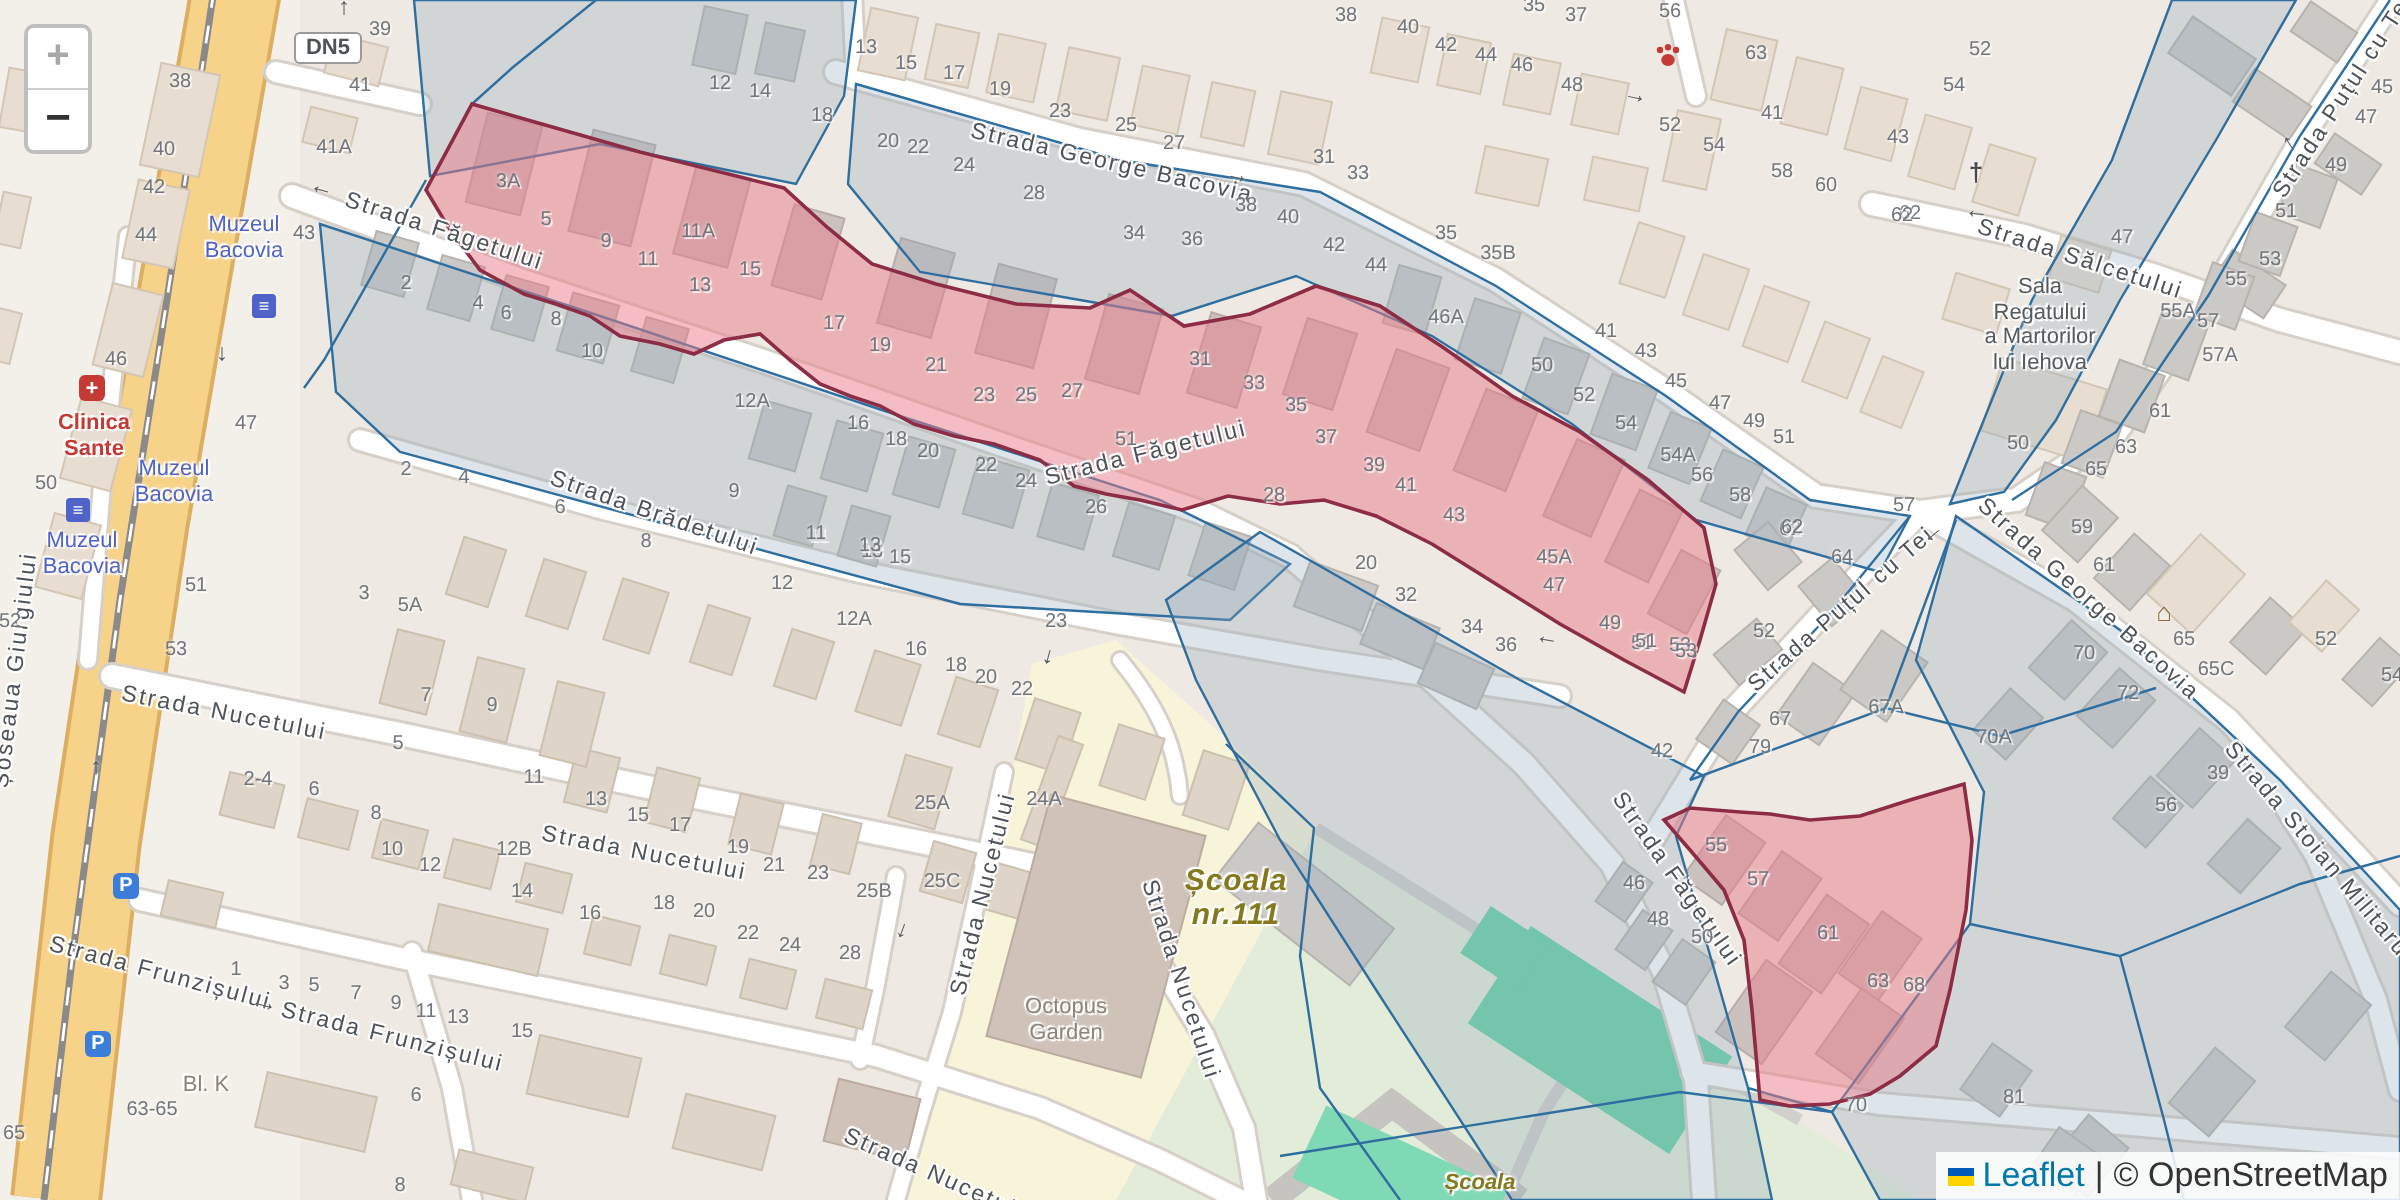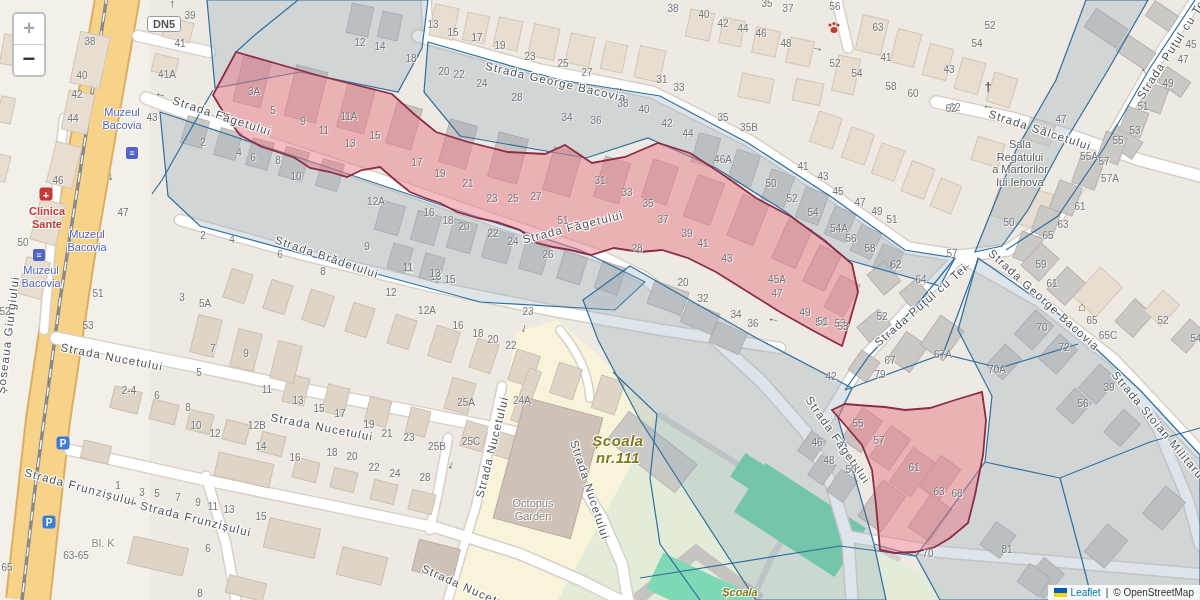--- a/index.html
+++ b/index.html
@@ -33,21 +33,21 @@
     text-shadow:0 0 2px #fff;}
   #road-badge{position:absolute;left:164px;top:24px;transform:translate(-50%,-50%);background:#fff;
     border:1.5px solid #9a9a9a;border-radius:3px;padding:1px 5px;font-size:11px;font-weight:bold;color:#4e5358;}
   #zoomctl{position:absolute;left:12px;top:12px;width:30px;background:#fff;border:2px solid rgba(0,0,0,.25);
     border-radius:5px;overflow:hidden;z-index:10;}
   #zoomctl a{display:block;width:30px;height:30px;line-height:28px;text-align:center;font-size:20px;
     font-weight:bold;text-decoration:none;background:#fff;}
   #zoomctl a.zin{color:#a8a8a8;border-bottom:1px solid #ccc;}
   #zoomctl a.zout{color:#333;font-size:22px;}
   #attrib{position:absolute;right:0;bottom:0;background:rgba(255,255,255,.85);padding:2px 6px;
-    font-size:10px;color:#333;z-index:10;display:flex;align-items:center;gap:4px;}
+    font-size:17px;color:#333;z-index:10;display:flex;align-items:center;gap:4px;}
   #attrib a{text-decoration:none;}
   #attrib .lf{color:#0078A8;}
   #attrib .osm{color:#333;}
   #attrib .sep{color:#333;margin:0 1px;}
   .flag{display:inline-block;width:13px;height:9px;position:relative;}
   .flag span{position:absolute;left:0;width:100%;height:50%;}
   .flag .b{top:0;}
   .flag .y{bottom:0;}
 </style>
 </head>

